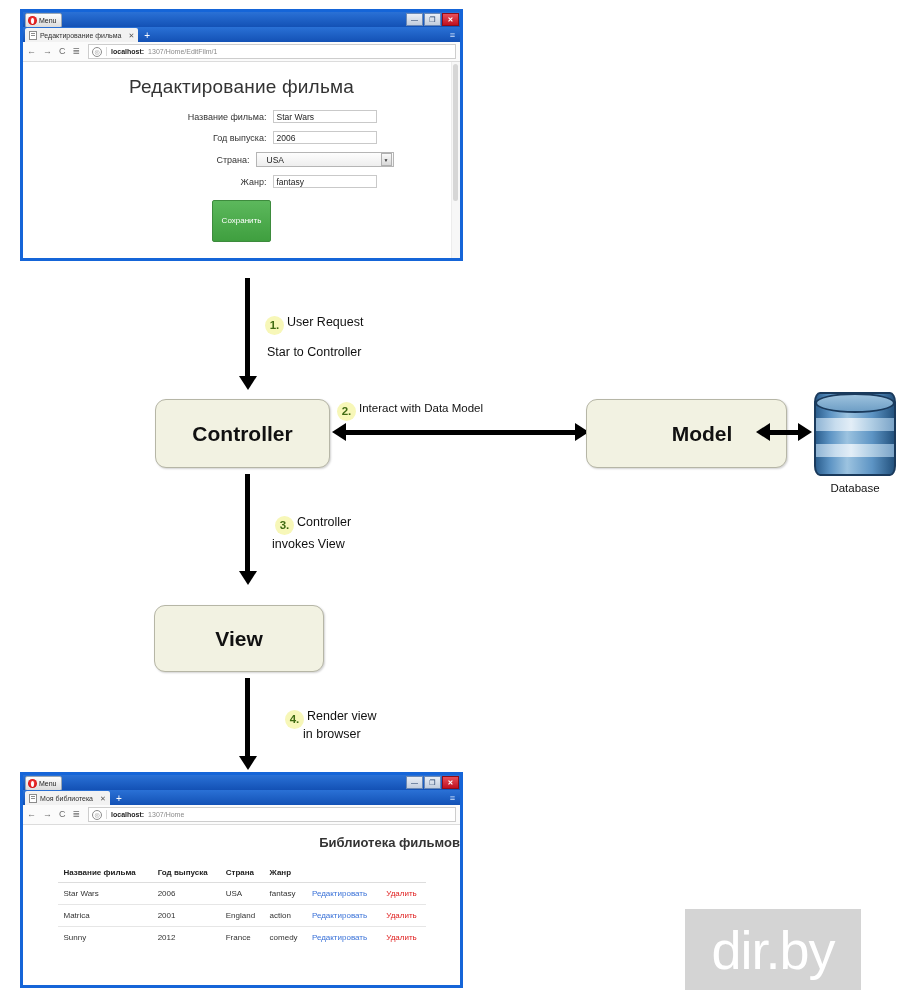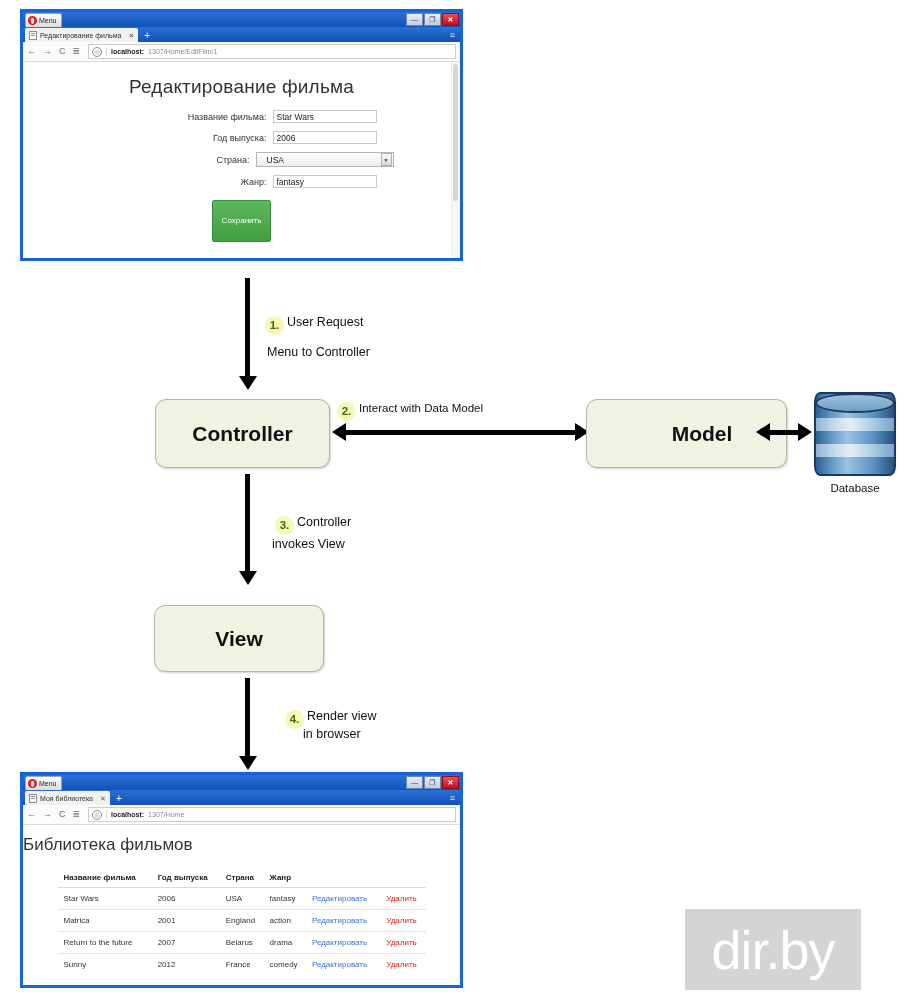--- a/index.html
+++ b/index.html
@@ -135,21 +135,21 @@
   }
   .save-btn{
     display:block;margin:12px auto 0 auto;
     background:linear-gradient(180deg,#5cb85c 0%,#3f9f3f 100%);
     border:1px solid #3d8b3d;border-radius:2px;color:#fff;
     font-size:8px;padding:16px 9px;line-height:1;
   }
 
   
   .lib-title{
-    text-align:left;font-size:17px;color:#333;font-weight:normal;margin:10px 0 14px 0;
+    text-align:right;font-size:13px;color:#333;font-weight:bold;margin:10px 0 14px 0;
   }
   table.films{
     border-collapse:collapse;width:368px;margin:0 auto;font-size:8px;color:#333;
   }
   table.films th{
     text-align:left;font-size:8px;font-weight:bold;color:#222;
     padding:4px 2px 5px 6px;border-bottom:1px solid #dddddd;white-space:nowrap;
   }
   table.films td{
     text-align:left;padding:6px 2px 6px 6px;border-top:1px solid #e6e6e6;
@@ -290,21 +290,21 @@
   </div>
 </div>
 
 <div class="arrow-v" style="left:245px;top:278px;height:100px;"></div>
 <div class="arrowhead-down" style="left:239px;top:376px;"></div>
 
 <div class="step" style="left:265px;top:312px;">
   <span class="step-num">1.</span><span>User Request</span>
 </div>
 <div class="step" style="left:267px;top:342px;">
-  <span>Menu to Controller</span>
+  <span>Star to Controller</span>
 </div>
 
 <div class="node" style="left:155px;top:399px;width:173px;height:67px;font-size:21px;">
   <span>Controller</span>
 </div>
 
 <div class="hline" style="left:345px;top:430px;width:232px;"></div>
 <div class="arrowhead-left" style="left:332px;top:423px;"></div>
 <div class="arrowhead-right" style="left:575px;top:423px;"></div>
 
@@ -414,28 +414,20 @@
         </tr>
         <tr>
           <td>Matrica</td>
           <td>2001</td>
           <td>England</td>
           <td>action</td>
           <td class="edit"><a href="#">Редактировать</a></td>
           <td class="del"><a href="#">Удалить</a></td>
         </tr>
         <tr>
-          <td>Return to the future</td>
-          <td>2007</td>
-          <td>Belarus</td>
-          <td>drama</td>
-          <td class="edit"><a href="#">Редактировать</a></td>
-          <td class="del"><a href="#">Удалить</a></td>
-        </tr>
-        <tr>
           <td>Sunny</td>
           <td>2012</td>
           <td>France</td>
           <td>comedy</td>
           <td class="edit"><a href="#">Редактировать</a></td>
           <td class="del"><a href="#">Удалить</a></td>
         </tr>
       </tbody>
     </table>
   </div>

